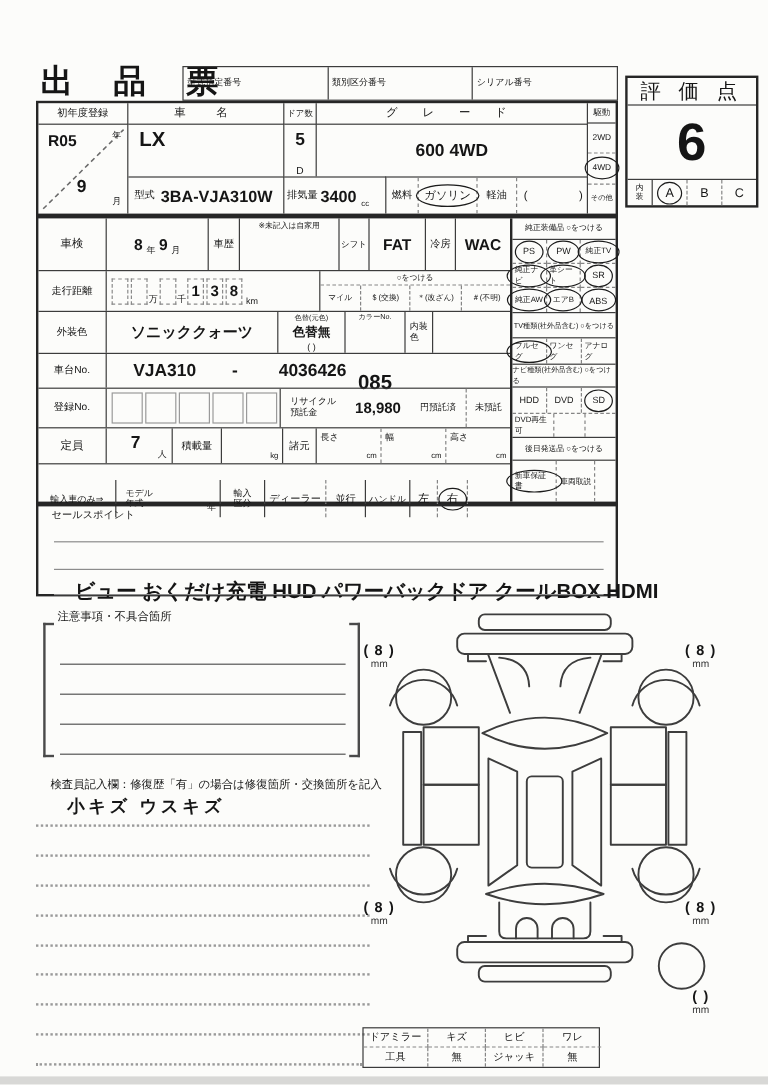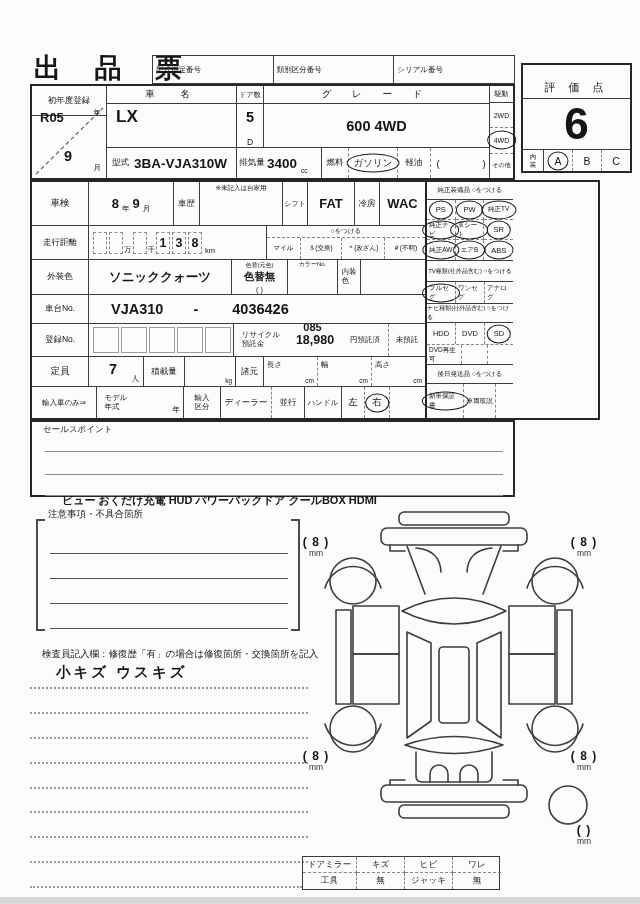--- a/index.html
+++ b/index.html
@@ -10,21 +10,21 @@
   .br{border-right:1px solid #3c3c3c;}
   .bb{border-bottom:1px solid #3c3c3c;}
   .bt{border-top:1px solid #3c3c3c;}
   .bdr{border-right:1px dashed #858585;}
   .bdb{border-bottom:1px dashed #858585;}
   .bdl{border-left:1px dashed #858585;}
   .ctr{display:flex;align-items:center;justify-content:center;}
   .col{display:flex;flex-direction:column;}
   .row{display:flex;}
   .t6{font-size:6.5px;}.t7{font-size:7.5px;}.t8{font-size:8.5px;}.t9{font-size:9.5px;}
-  .t10{font-size:10.5px;}.t11{font-size:11px;margin-top:12px;}.t12{font-size:12.5px;}.t13{font-size:13.5px;}
+  .t10{font-size:10.5px;}.t11{font-size:17px;}.t12{font-size:12.5px;}.t13{font-size:13.5px;}
   .t14{font-size:14.5px;}.t15{font-size:13px;}
   .bold{font-weight:bold;}
   .pre{white-space:pre-line;text-align:left;line-height:1.15;}
   .cw{position:relative;display:inline-block;padding:0 2px;}
   .circled::after{content:"";position:absolute;left:50%;top:50%;transform:translate(-50%,-50%);
     width:calc(100% + 8px);height:17px;border:1.7px solid #1b1b1b;border-radius:50%;pointer-events:none;}
   .odo{width:12px;height:20px;border:1.3px dashed #8a8a8a;margin:0 1px;display:flex;align-items:center;justify-content:center;font-size:12.5px;font-weight:bold;}
   .regbox{width:25px;height:24px;border:1px solid #9a9a9a;margin-right:2px;}
   .dot{position:absolute;left:30px;width:278px;border-top:2px dotted #9a9a9a;height:0;}
   .uline{position:absolute;border-top:1px solid #8c8c8c;height:0;}
@@ -58,21 +58,21 @@
       <div class="ctr bdl" style="flex:1;">
           <span class="cw t10">B</span>
         </div>
       <div class="ctr bdl" style="flex:1;">
           <span class="cw t10">C</span>
         </div>
     </div>
   </div>
 
   <div class="ab b2" style="left:30px;top:84px;width:485px;height:96px;">
-    <div class="ab ctr br bb t8" style="left:0;top:0;width:75px;height:30px;">初年度登録</div>
+    <div class="ab ctr br bb t8" style="left:0;top:0;width:75px;height:18px;">初年度登録</div>
     <div class="ab br" style="left:0;top:18px;width:75px;height:74px;">
       <svg width="75" height="74" viewBox="0 0 75 74" style="position:absolute;left:0;top:0;">
         <line x1="4" y1="70" x2="71" y2="4" stroke="#6a6a6a" stroke-width="1.3" stroke-dasharray="4 3"></line>
       </svg>
       <span class="ab bold t15" style="left:8px;top:6px;">R05</span>
       <span class="ab t7" style="right:5px;top:4px;">年</span>
       <span class="ab bold t14" style="left:32px;bottom:14px;">9</span>
       <span class="ab t7" style="right:5px;bottom:5px;">月</span>
     </div>
     <div class="ab ctr br bb t9" style="left:75px;top:0;width:130px;height:18px;letter-spacing:8px;">車　名</div>
@@ -110,21 +110,21 @@
         </div>
       <div class="ctr bdb" style="flex:1;">
           <span class="cw circled" style="font-size:7px;">4WD</span>
         </div>
       <div class="ctr" style="flex:1;">
           <span style="font-size:6px;">その他</span>
         </div>
     </div>
   </div>
 
-  <div class="ab b2" style="left:30px;top:180px;width:570px;height:240px;">
+  <div class="ab b2" style="left:30px;top:180px;width:485px;height:240px;">
 
     <div class="ab row bb" style="left:0;top:0;width:393px;height:44px;">
       <div class="ctr br t9" style="width:56px;">車検</div>
       <div class="br row" style="width:84px;align-items:center;justify-content:center;gap:3px;">
         <span class="bold t15">8</span>
         <span class="t7" style="margin-top:10px;">年</span>
         <span class="bold t15">9</span>
         <span class="t7" style="margin-top:10px;">月</span>
       </div>
       <div class="ctr br t8" style="width:25px;">車歴</div>
@@ -225,21 +225,21 @@
           <span class="ab t7" style="left:3px;top:3px;">幅</span>
           <span class="ab t6" style="right:3px;bottom:2px;">cm</span>
         </div>
         <div style="flex:1;position:relative;">
           <span class="ab t7" style="left:3px;top:3px;">高さ</span>
           <span class="ab t6" style="right:3px;bottom:2px;">cm</span>
         </div>
       </div>
     </div>
 
-    <div class="ab row" style="left:0;top:205px;width:393px;height:31px;">
+    <div class="ab row" style="left:0;top:218px;width:393px;height:31px;">
       <div class="ctr br t7" style="width:64px;">輸入車のみ⇒</div>
       <div class="ctr t7 pre" style="width:38px;">モデル
 年式</div>
       <div class="br" style="width:48px;position:relative;">
         <span class="ab t7" style="right:3px;bottom:3px;">年</span>
       </div>
       <div class="ctr br t7 pre" style="width:36px;">輸入
 区分</div>
       <div class="ctr bdr t8" style="width:50px;">ディーラー</div>
       <div class="ctr br t8" style="width:32px;">並行</div>

